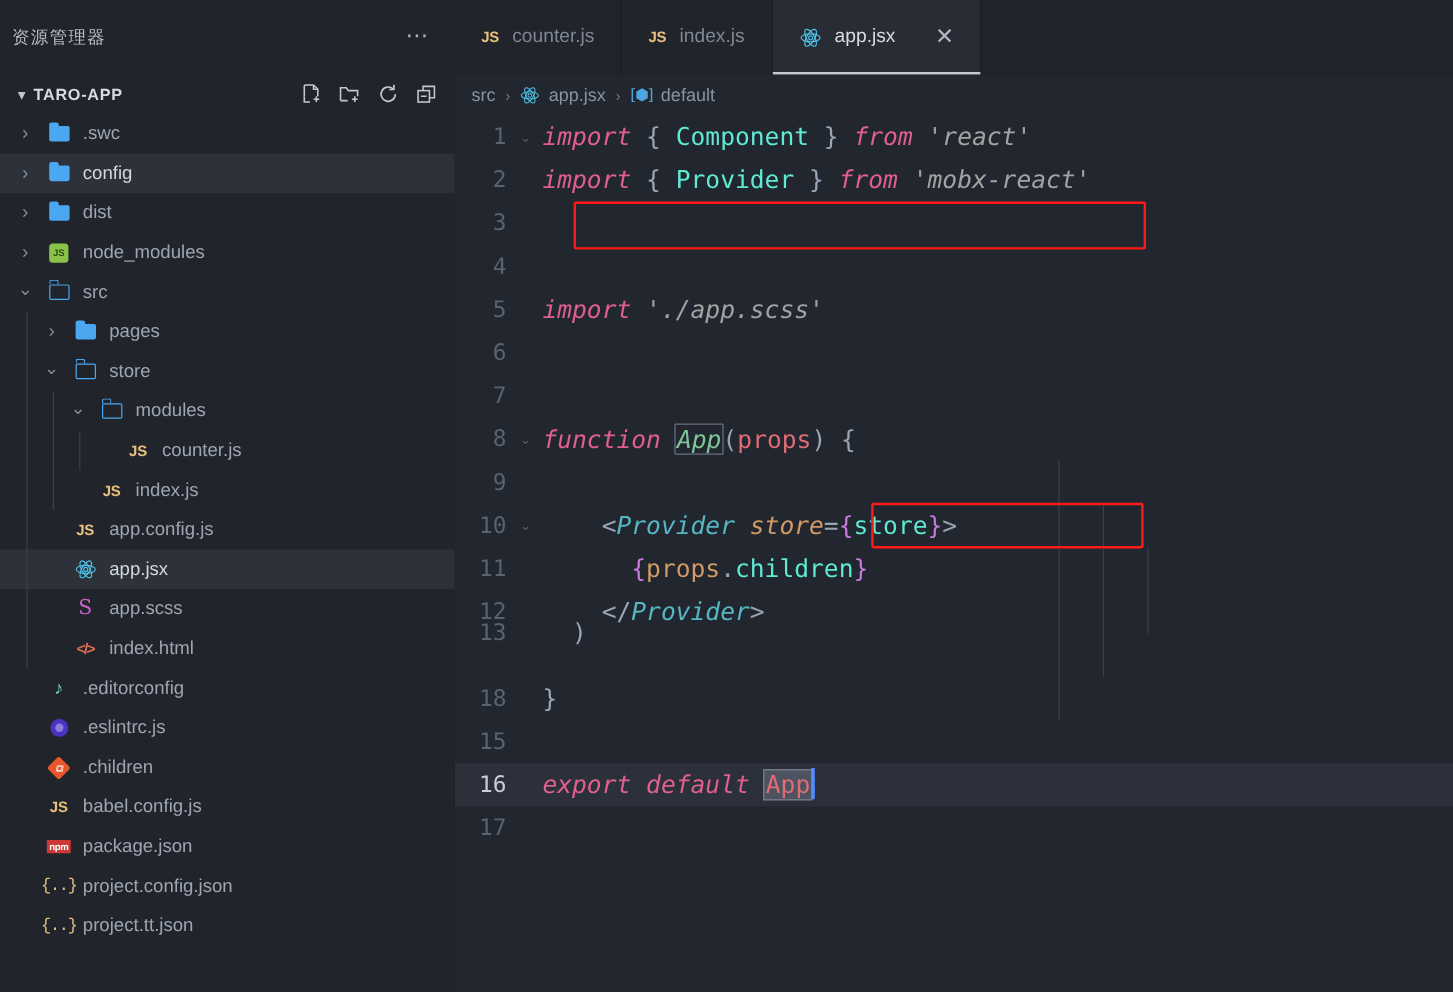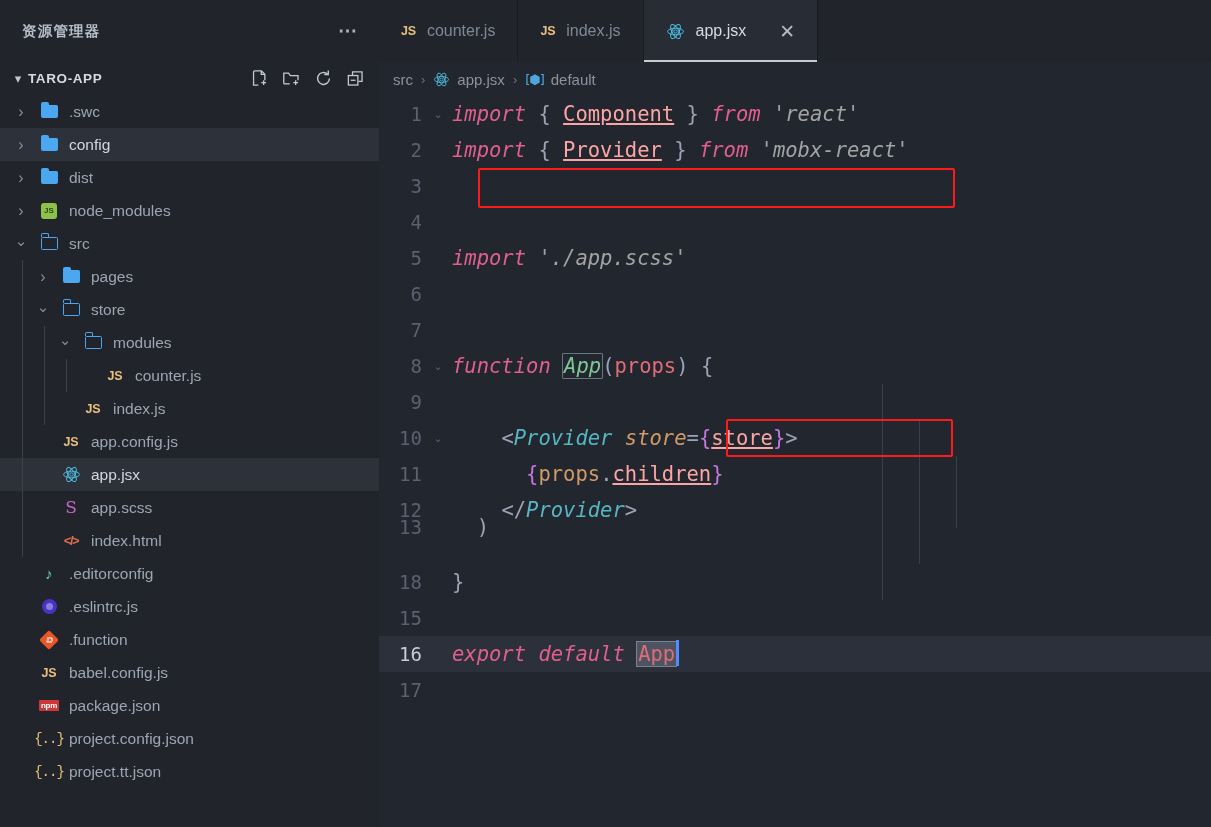--- a/index.html
+++ b/index.html
@@ -20,23 +20,22 @@
   .sidebar {
     width:379px; height:827px;
     background:#21252b;
     display:flex; flex-direction:column;
     flex:0 0 379px;
     position:relative;
   }
   .sidebar-header {
     height:62px;
     display:flex; align-items:center;
-    padding:0 18px 0 22px;
+    padding:0 18px 0 10px;
     justify-content:space-between;
-    font-weight:bold;
   }
   .sidebar-title {
     font-size:14.5px; color:#b6bcc8;
     letter-spacing:1.2px;
     font-family:"DejaVu Sans", sans-serif;
   }
   .more-icon {
     color:#abb2bf; font-size:19px;
     letter-spacing:2px; line-height:8px;
     padding:4px 2px; cursor:pointer;
@@ -200,21 +199,21 @@
     display:flex;align-items:center;justify-content:center;
   }
   .code {
     font-family:"DejaVu Sans Mono", monospace;
     font-size:20.5px;
     white-space:pre;
     line-height:36px;
     letter-spacing:0px;
   }
   .kw  { color:#e05f8f; font-style:italic; }
-  .kw2 { color:#fca5a5;text-decoration:underline; }
+  .kw2 { color:#5eead4; }
   .punc{ color:#9aa4b5; }
   .str { color:#a3a3a3;font-style:italic; }
   .tagn{ color:#56b6c2; font-style:italic; }
   .attr{ color:#d19a66; font-style:italic; }
   .brace{ color:#c678dd; }
   .prop{ color:#e06c75; }
   .var { color:#d19a66; }
   .fname-def { color:#7ec699; font-style:italic; }
   .ident { color:#e06c75; }
 
@@ -432,21 +431,21 @@
           </span>
           <span class="fname">.eslintrc.js</span>
         </div>
         <div class="row" style="padding-left: 8px;">
           <span class="twisty empty"></span>
           <span class="ficon">
             <span class="git-badge">
               <i>⧉</i>
             </span>
           </span>
-          <span class="fname">.function</span>
+          <span class="fname">.children</span>
         </div>
         <div class="row" style="padding-left: 8px;">
           <span class="twisty empty"></span>
           <span class="ficon">
             <span class="js-badge">JS</span>
           </span>
           <span class="fname">babel.config.js</span>
         </div>
         <div class="row" style="padding-left: 8px;">
           <span class="twisty empty"></span>

